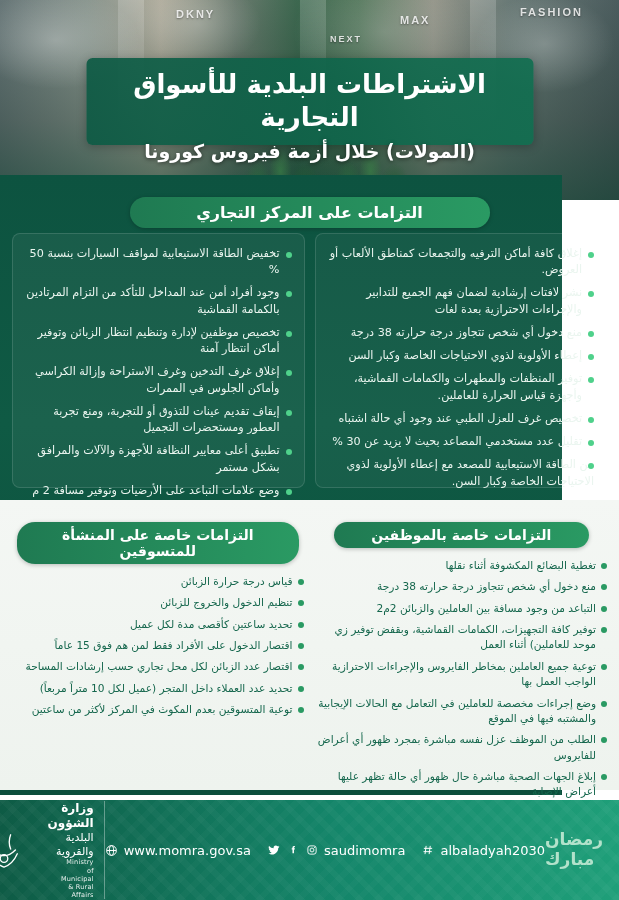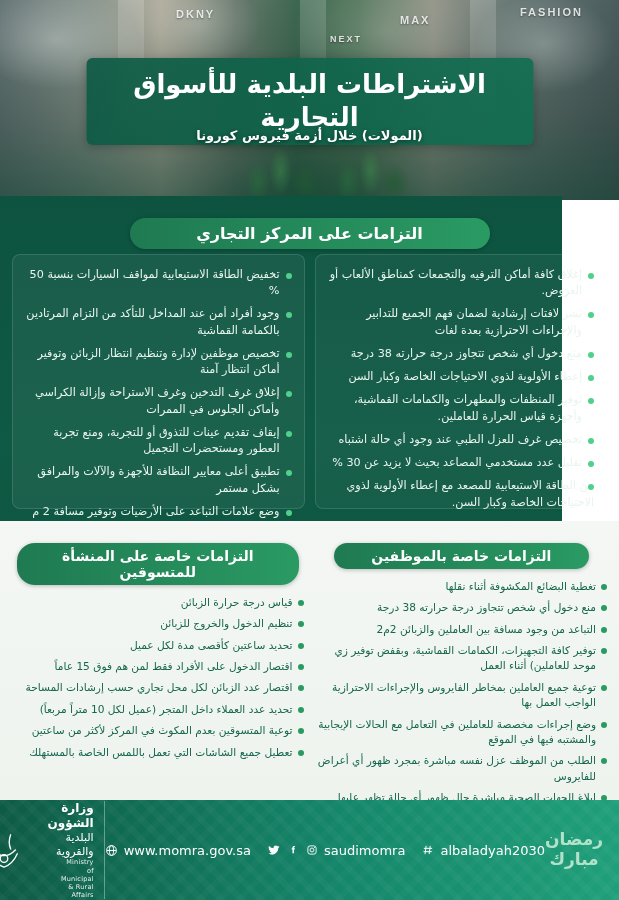--- a/index.html
+++ b/index.html
@@ -72,31 +72,31 @@
     text-align: center;
     box-shadow: 0 2px 10px rgba(0,0,0,0.25);
   }
   .title-main {
     color: #ffffff;
     font-size: 26px; font-weight: bold;
     line-height: 1.25;
     letter-spacing: .3px;
   }
   .subtitle {
-    position: absolute; top: 128px; left: 50%;
+    position: absolute; top: 140px; left: 50%;
     transform: translateX(-50%);
     width: 560px; text-align: center;
     color: #ffffff;
-    font-size: 13px; font-weight: bold;
+    font-size: 19px; font-weight: bold;
     text-shadow: 0 1px 4px rgba(0,0,0,0.55);
   }
 
   
   .body-wrap {
-    position: absolute; top: 196px; left: 0;
+    position: absolute; top: 175px; left: 0;
     width: 562px; height: 620px;
     background: linear-gradient(180deg, #0d5340 0%, #0f5a44 40%, #0c4e3c 100%);
   }
 
   
   .pill {
     margin: 0 auto;
     width: 360px;
     background: linear-gradient(90deg, #1f7a52, #2a9a63);
     border-radius: 18px;
@@ -193,21 +193,21 @@
   .footer-inner {
     position: relative;
     height: 100%;
     display: flex; align-items: center; justify-content: space-between;
     padding: 0 16px;
   }
   .ramadan-logo {
     color: #bfe8d2;
     font-size: 17px; font-weight: bold;
     line-height: 1.15;
-    text-align: center;
+    text-align: left;
     opacity: .92;
   }
   .contact-row {
     display: flex; align-items: center; gap: 16px;
     color: #ffffff; font-size: 13px;
     direction: ltr;
   }
   .contact-item { display: flex; align-items: center; gap: 5px; }
   .ico {
     display: inline-flex; align-items: center; justify-content: center;
@@ -312,21 +312,20 @@
             <div class="pill small" style="width:282px;">التزامات خاصة على المنشأة للمتسوقين</div>
           </div>
           <ul class="glist">
             <li>قياس درجة حرارة الزبائن</li>
             <li>تنظيم الدخول والخروج للزبائن</li>
             <li>تحديد ساعتين كأقصى مدة لكل عميل</li>
             <li>اقتصار الدخول على الأفراد فقط لمن هم فوق 15 عاماً</li>
             <li>اقتصار عدد الزبائن لكل محل تجاري حسب إرشادات المساحة</li>
             <li>تحديد عدد العملاء داخل المتجر (عميل لكل 10 متراً مربعاً)</li>
             <li>توعية المتسوقين بعدم المكوث في المركز لأكثر من ساعتين</li>
-            <li>تعطيل جميع الشاشات التي تعمل باللمس الخاصة بالمستهلك</li>
           </ul>
         </div>
 
       </div>
     </div>
   </div>
 
   <div class="footer">
     <div class="footer-inner">
 

